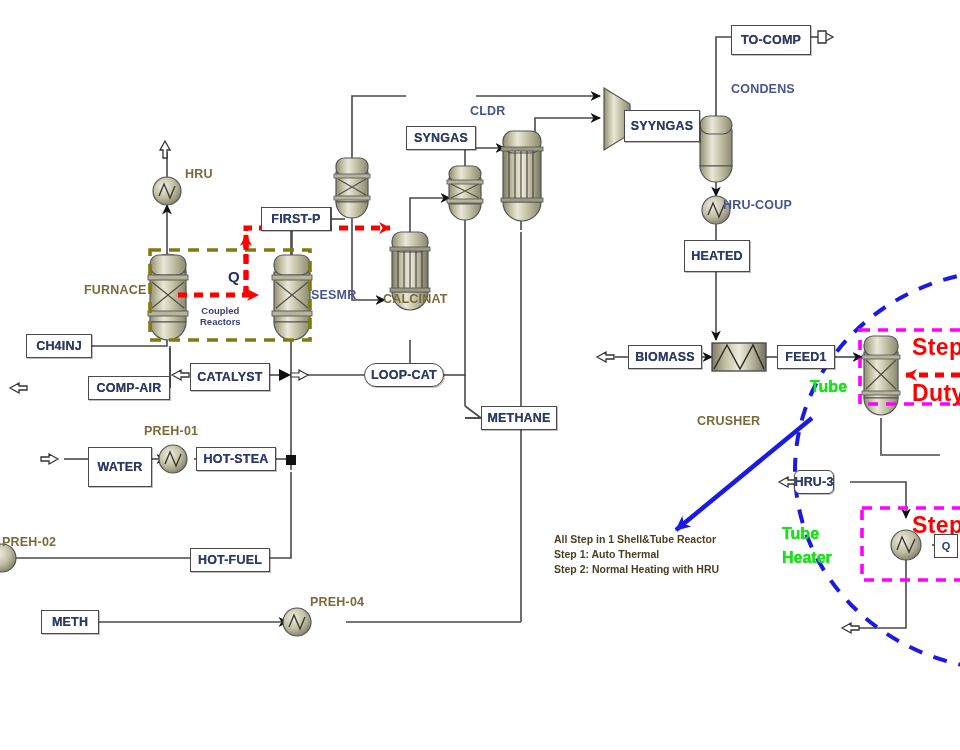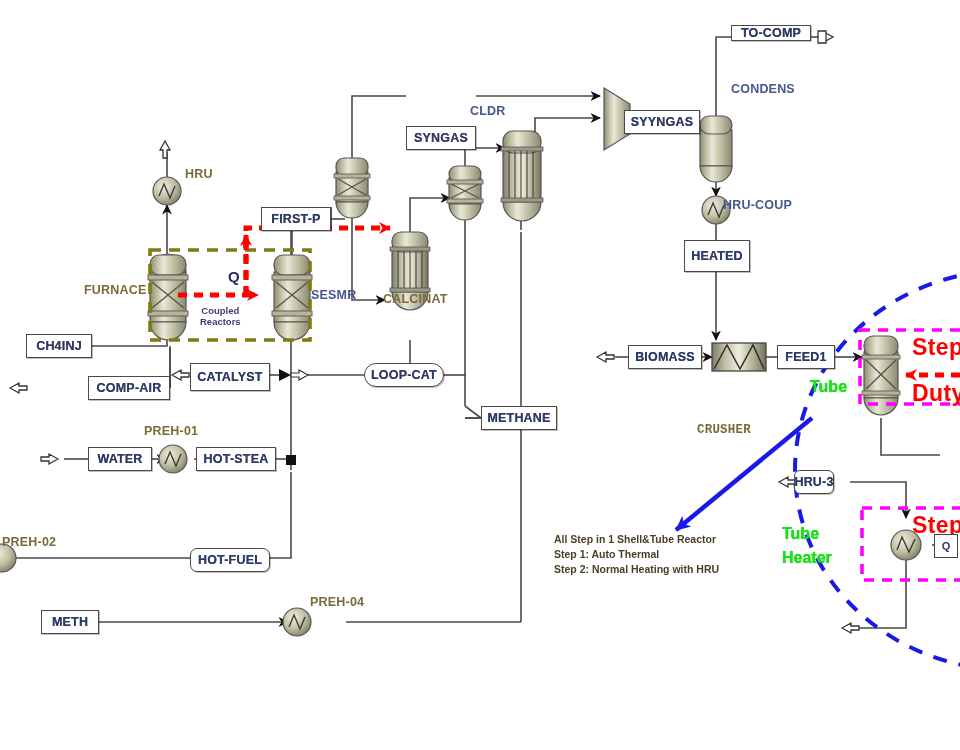--- a/index.html
+++ b/index.html
@@ -317,21 +317,21 @@
     <path d="M812,418 L676,530" stroke="#1a1ae6" stroke-width="4.5" fill="none" marker-end="url(#arwB)"></path>
 
     <rect x="860" y="330" width="170" height="74" fill="none" stroke="#ff00ff" stroke-width="3.6" stroke-dasharray="10,8"></rect>
     <rect x="862" y="508" width="168" height="72" fill="none" stroke="#ff00ff" stroke-width="3.6" stroke-dasharray="10,8"></rect>
 
     <g stroke="#ff0000" stroke-width="5" stroke-dasharray="9,7" fill="none">
       <path d="M960,375 L906,375" marker-end="url(#arwR)"></path>
     </g>
   </svg>
 
-  <div class="blk" style="left:731px;top:25px;width:80px;height:16px;">
+  <div class="blk" style="left:731px;top:25px;width:80px;height:30px;">
     <span>TO-COMP</span>
   </div>
   <div class="blk" style="left:406px;top:84px;width:70px;height:24px;margin-top:42px;">
     <span>SYNGAS</span>
   </div>
   <div class="blk" style="left:261px;top:207px;width:70px;height:24px;">
     <span>FIRST-P</span>
   </div>
   <div class="blk" style="left:684px;top:240px;width:66px;height:32px;">
     <span>HEATED</span>
@@ -350,47 +350,47 @@
   </div>
   <div class="blk" style="left:88px;top:376px;width:82px;height:24px;">
     <span>COMP-AIR</span>
   </div>
   <div class="blk" style="left:190px;top:363px;width:80px;height:28px;">
     <span>CATALYST</span>
   </div>
   <div class="blk" style="left:481px;top:406px;width:76px;height:24px;">
     <span>METHANE</span>
   </div>
-  <div class="blk" style="left:88px;top:447px;width:64px;height:24px;">
+  <div class="blk" style="left:88px;top:447px;width:64px;height:40px;">
     <span>WATER</span>
   </div>
   <div class="blk" style="left:196px;top:447px;width:80px;height:24px;">
     <span>HOT-STEA</span>
   </div>
   <div class="blk" style="left:794px;top:470px;width:40px;height:24px;border-radius:6px;">
     <span>HRU-3</span>
   </div>
-  <div class="blk" style="left:190px;top:548px;width:80px;height:24px;border-radius:7px;">
+  <div class="blk" style="left:190px;top:548px;width:80px;height:24px;">
     <span>HOT-FUEL</span>
   </div>
   <div class="blk" style="left:41px;top:610px;width:58px;height:24px;">
     <span>METH</span>
   </div>
-  <div class="blk" style="left:624px;top:110px;width:76px;height:24px;">
+  <div class="blk" style="left:624px;top:110px;width:76px;height:32px;">
     <span>SYYNGAS</span>
   </div>
 
   <div class="ulabel" style="left:185px;top:167px;">HRU</div>
   <div class="ulabel blue" style="left:731px;top:82px;">CONDENS</div>
   <div class="ulabel blue" style="left:470px;top:104px;">CLDR</div>
   <div class="ulabel" style="left:84px;top:283px;">FURNACE</div>
   <div class="ulabel blue" style="left:311px;top:288px;">SESMR</div>
   <div class="ulabel" style="left:383px;top:292px;">CALCINAT</div>
   <div class="ulabel blue" style="left:723px;top:198px;">HRU-COUP</div>
-  <div class="ulabel" style="left:697px;top:423px;font-family:Liberation Mono, monospace;">CRUSHER</div>
+  <div class="ulabel" style="left:697px;top:414px;">CRUSHER</div>
   <div class="ulabel" style="left:144px;top:424px;">PREH-01</div>
   <div class="ulabel" style="left:2px;top:535px;">PREH-02</div>
   <div class="ulabel" style="left:310px;top:595px;">PREH-04</div>
 
   <div class="qlabel" style="left:228px;top:268px;">Q</div>
   <div class="coupled" style="left:200px;top:305px;">
     <div>Coupled</div>
     <div>Reactors</div>
   </div>
 

